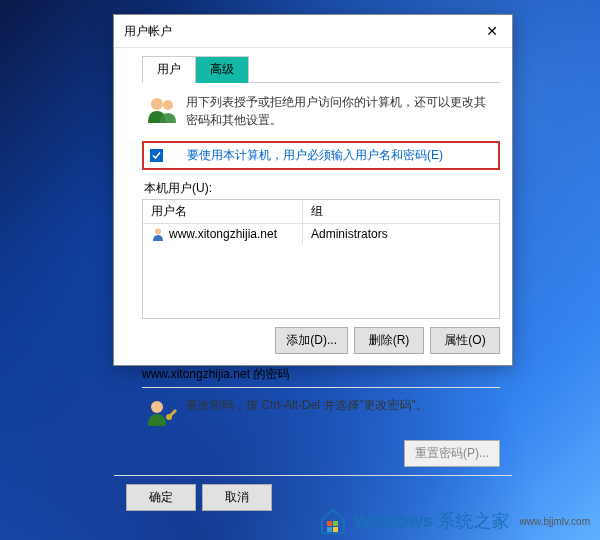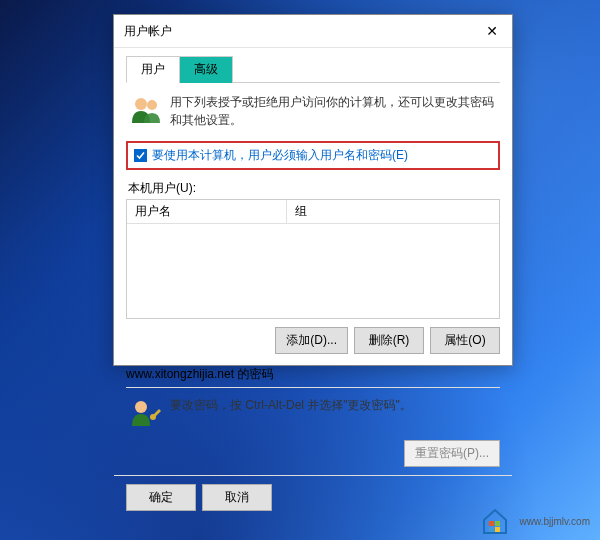--- a/index.html
+++ b/index.html
@@ -27,36 +27,36 @@
     }
     .titlebar {
       display: flex; align-items: center; justify-content: space-between;
       padding: 6px 8px 6px 10px; border-bottom: 1px solid #e5e5e5;
     }
     .titlebar .title { font-size: 12px; }
     .close-btn {
       width: 24px; height: 20px; display: flex; align-items: center; justify-content: center;
       font-size: 14px; cursor: default;
     }
-    .body { flex: 1; padding: 8px 12px 0 12px; display: flex; flex-direction: column; }
+    .body { flex: 1; padding: 8px 12px 0 12px; display: flex; flex-direction: column; margin-left: 16px; }
 
     .tabs { display: flex; border-bottom: 1px solid #ccc; }
     .tab {
       padding: 4px 14px; border: 1px solid #ccc; border-bottom: none;
       background: #14b8a6; margin-right: -1px; margin-bottom: -1px;
       font-size: 12px;
     }
     .tab.active { background: #fff; border-bottom: 1px solid #fff; }
 
     .desc-row { display: flex; gap: 8px; padding: 10px 4px; align-items: flex-start; }
     .user-icon, .key-icon { width: 32px; height: 32px; flex-shrink: 0; }
     .desc-text { font-size: 12px; color: #333; line-height: 1.5; }
 
     .highlight-box { border: 2px solid #d03030; padding: 4px 6px; margin: 2px 0 6px 0; }
-    .checkbox-row { display: flex; align-items: center; gap: 5px; }
+    .checkbox-row { display: flex; align-items: center; gap: 24px; }
     .chk {
       width: 13px; height: 13px; border: 1px solid #0066cc;
       display: inline-flex; align-items: center; justify-content: center;
       background: #fff;
     }
     .chk svg { width: 11px; height: 11px; }
     .chk-label { color: #0066cc; font-size: 12px; }
 
     .section-label { font-size: 12px; margin: 4px 0 2px 2px; }
 
@@ -136,20 +136,30 @@
       </div>
     </div>
 
     <div class="section-label">本机用户(U):</div>
 
     <div class="list">
       <div class="list-head">
         <div class="col c1">用户名</div>
         <div class="col c2">组</div>
       </div>
+      <div class="list-row">
+        <div class="col c1">
+          <svg class="user-sm-icon" viewBox="0 0 14 14">
+              <circle cx="7" cy="4.5" r="3" fill="#f4c08a"></circle>
+              <path d="M2 14 Q2 8 7 8 Q12 8 12 14 Z" fill="#3a75c4"></path>
+            </svg>
+          <span>www.xitongzhijia.net</span>
+        </div>
+        <div class="col c2">Administrators</div>
+      </div>
     </div>
 
     <div class="btn-row">
       <div class="btn">添加(D)...</div>
       <div class="btn">删除(R)</div>
       <div class="btn">属性(O)</div>
     </div>
 
     <div class="hr-label">www.xitongzhijia.net 的密码</div>
     <div class="hr-line"></div>
@@ -176,14 +186,15 @@
 </div>
 
 <div class="logo-wrap">
   <svg class="win-house" viewBox="0 0 30 30">
     <path d="M4 14 L15 4 L26 14 L26 27 L4 27 Z" fill="none" stroke="#1b6fb8" stroke-width="2"></path>
     <rect x="9" y="15" width="5" height="5" fill="#e05a2b"></rect>
       <rect x="15" y="15" width="5" height="5" fill="#7cbf3b"></rect>
     <rect x="9" y="21" width="5" height="5" fill="#3a9dd8"></rect>
       <rect x="15" y="21" width="5" height="5" fill="#f4c430"></rect>
   </svg>
+  <span><b>Windows</b> <span>系统之家</span></span>
   <span class="small">www.bjjmlv.com</span>
 </div>
 
 </body></html>

